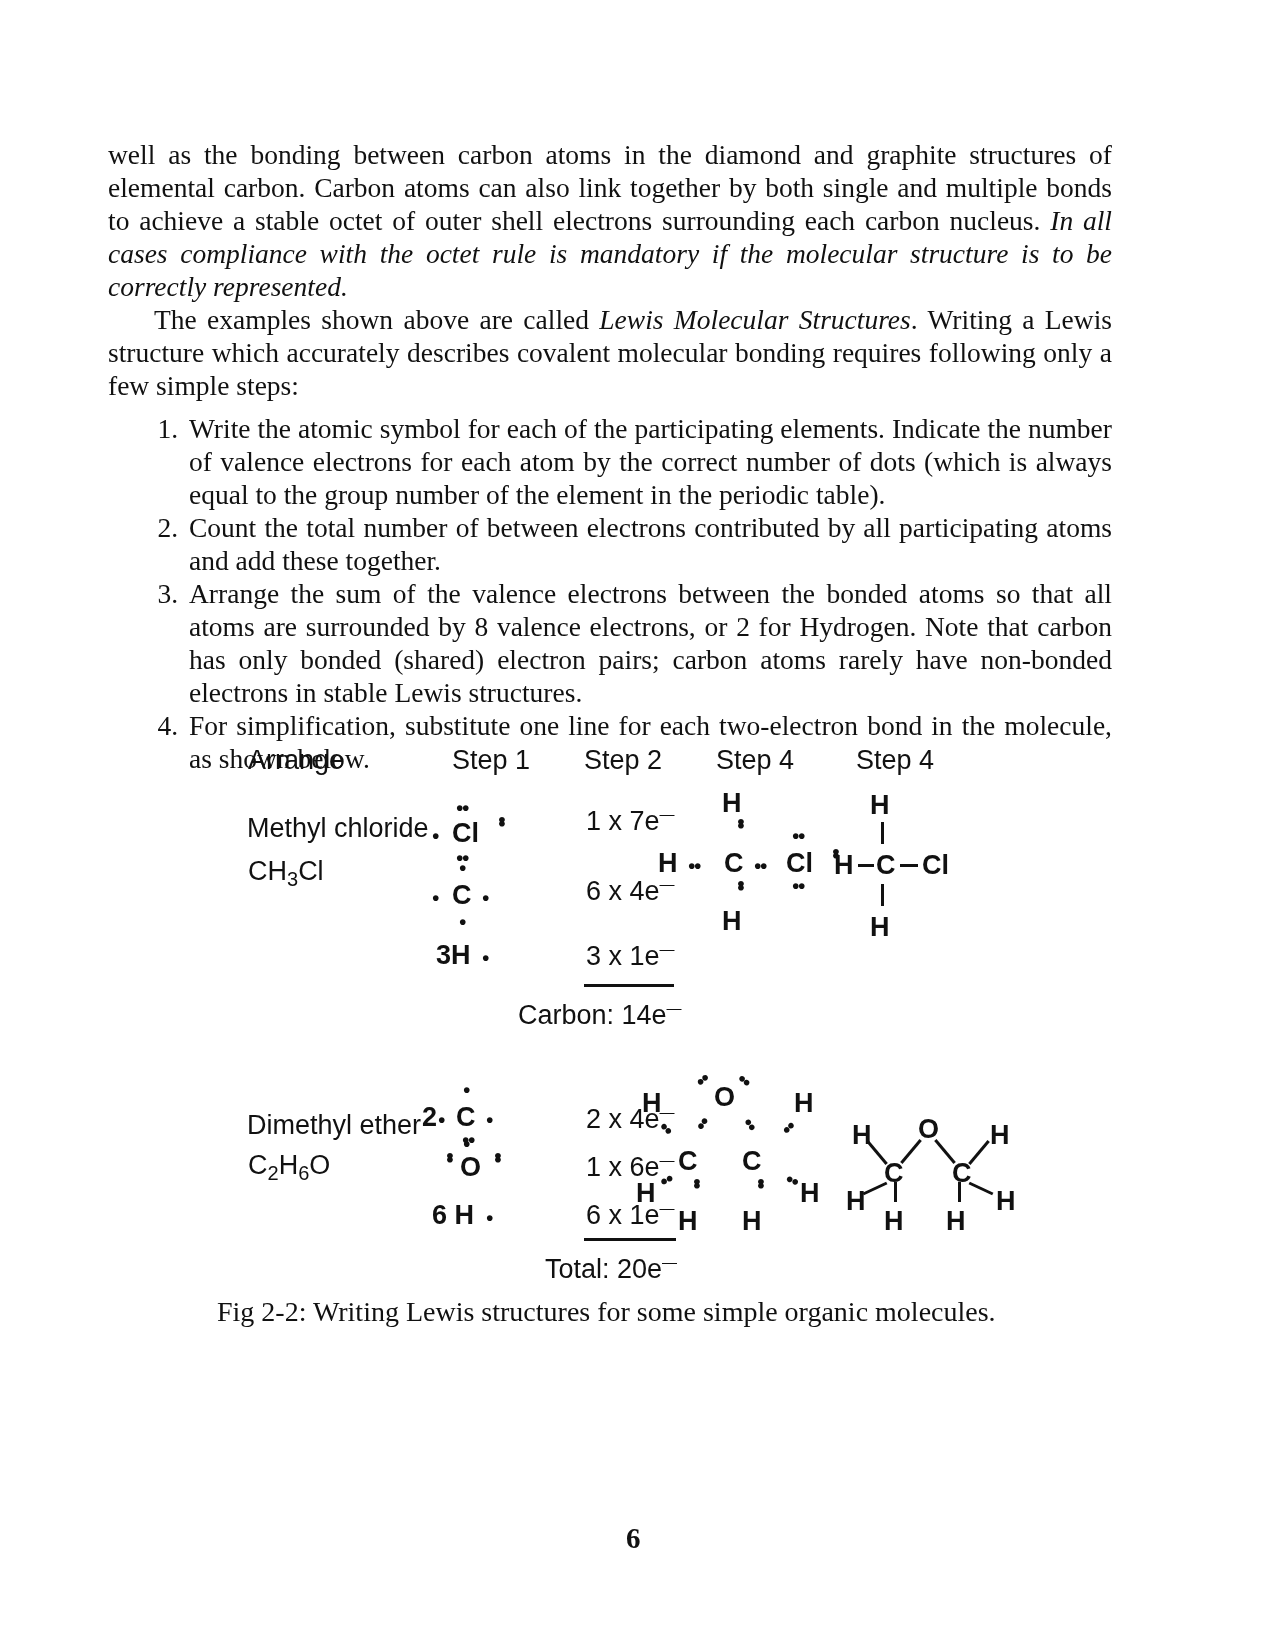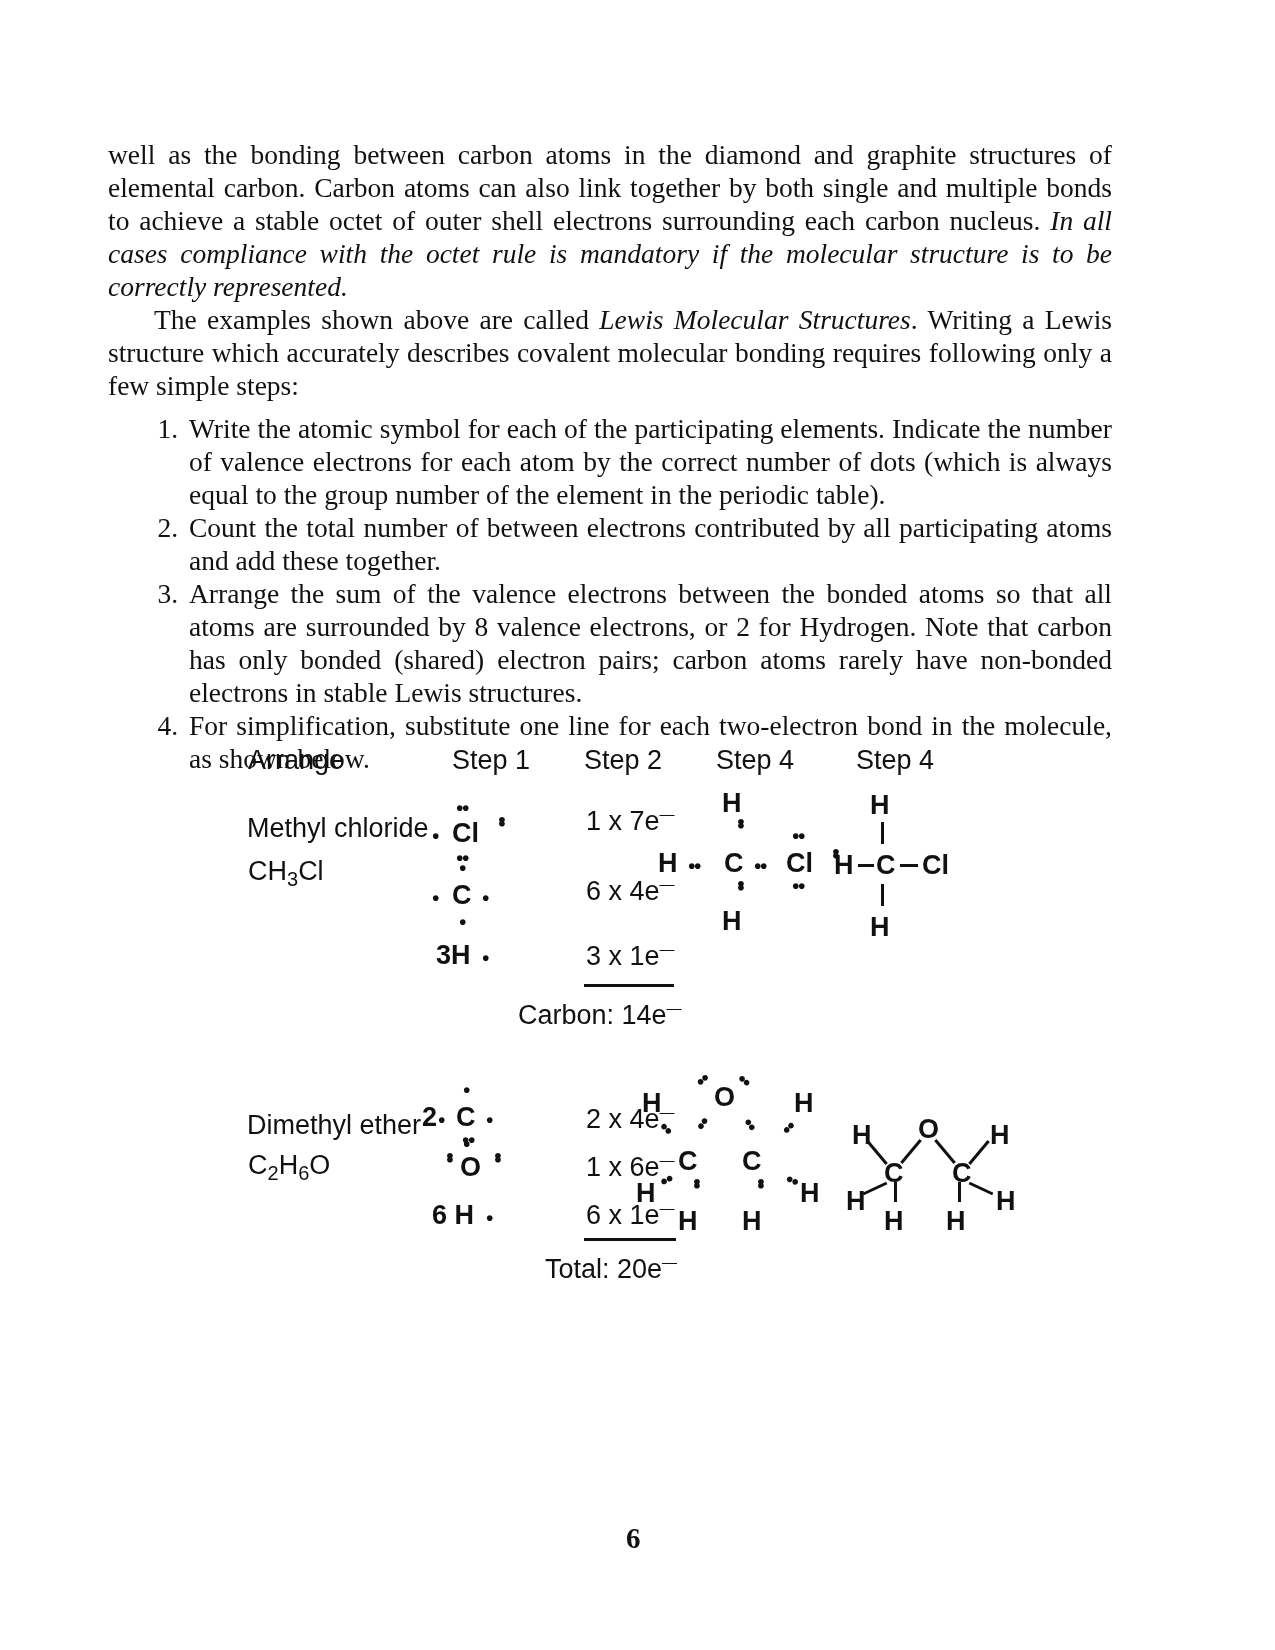--- a/index.html
+++ b/index.html
@@ -162,15 +162,16 @@
     <span class="atom" style="left:846px;top:486px">H</span>
     <div class="bd" style="left:862px;top:487px;width:26px;transform:rotate(-25deg)"></div>
     <span class="atom" style="left:996px;top:486px">H</span>
     <div class="bd" style="left:968px;top:487px;width:26px;transform:rotate(25deg)"></div>
     <div class="bdv" style="left:894px;top:482px;height:20px"></div>
     <span class="atom" style="left:884px;top:506px">H</span>
     <div class="bdv" style="left:958px;top:482px;height:20px"></div>
     <span class="atom" style="left:946px;top:506px">H</span>
   </div>
 
+  <div class="caption">Fig 2-2: Writing Lewis structures for some simple organic molecules.</div>
   <div class="pagenum">6</div>
 
 </div>
 
 </body></html>

